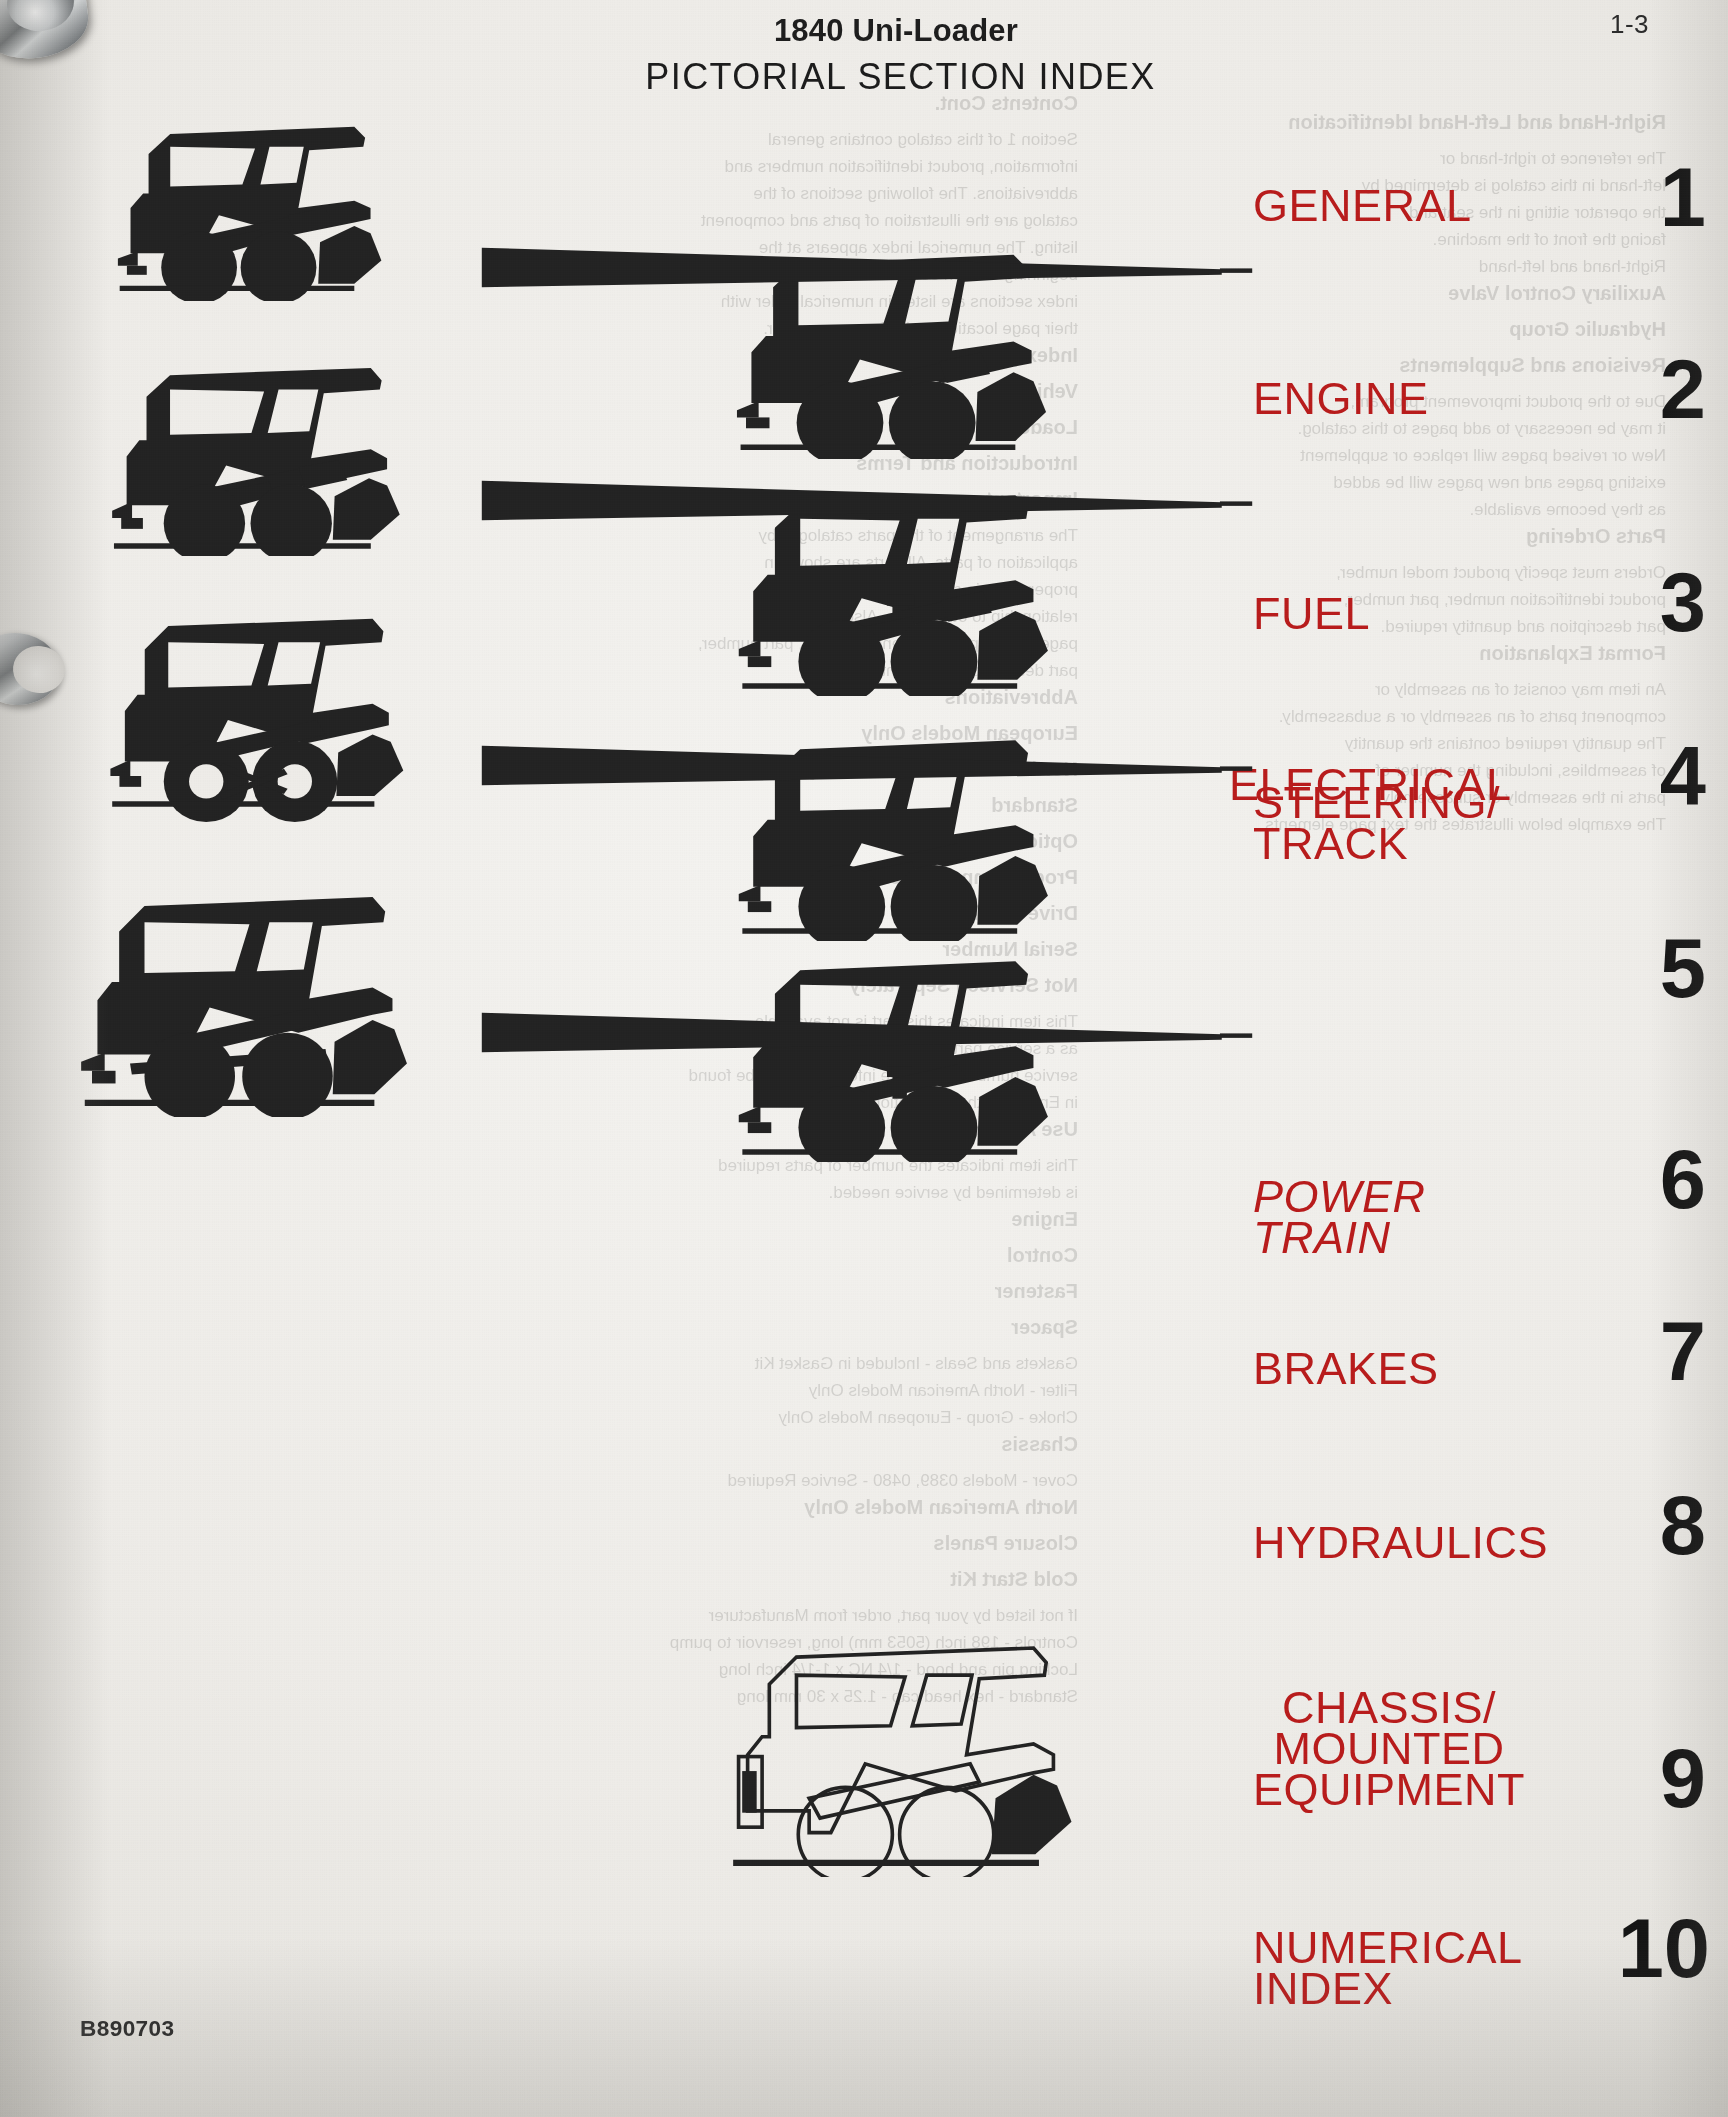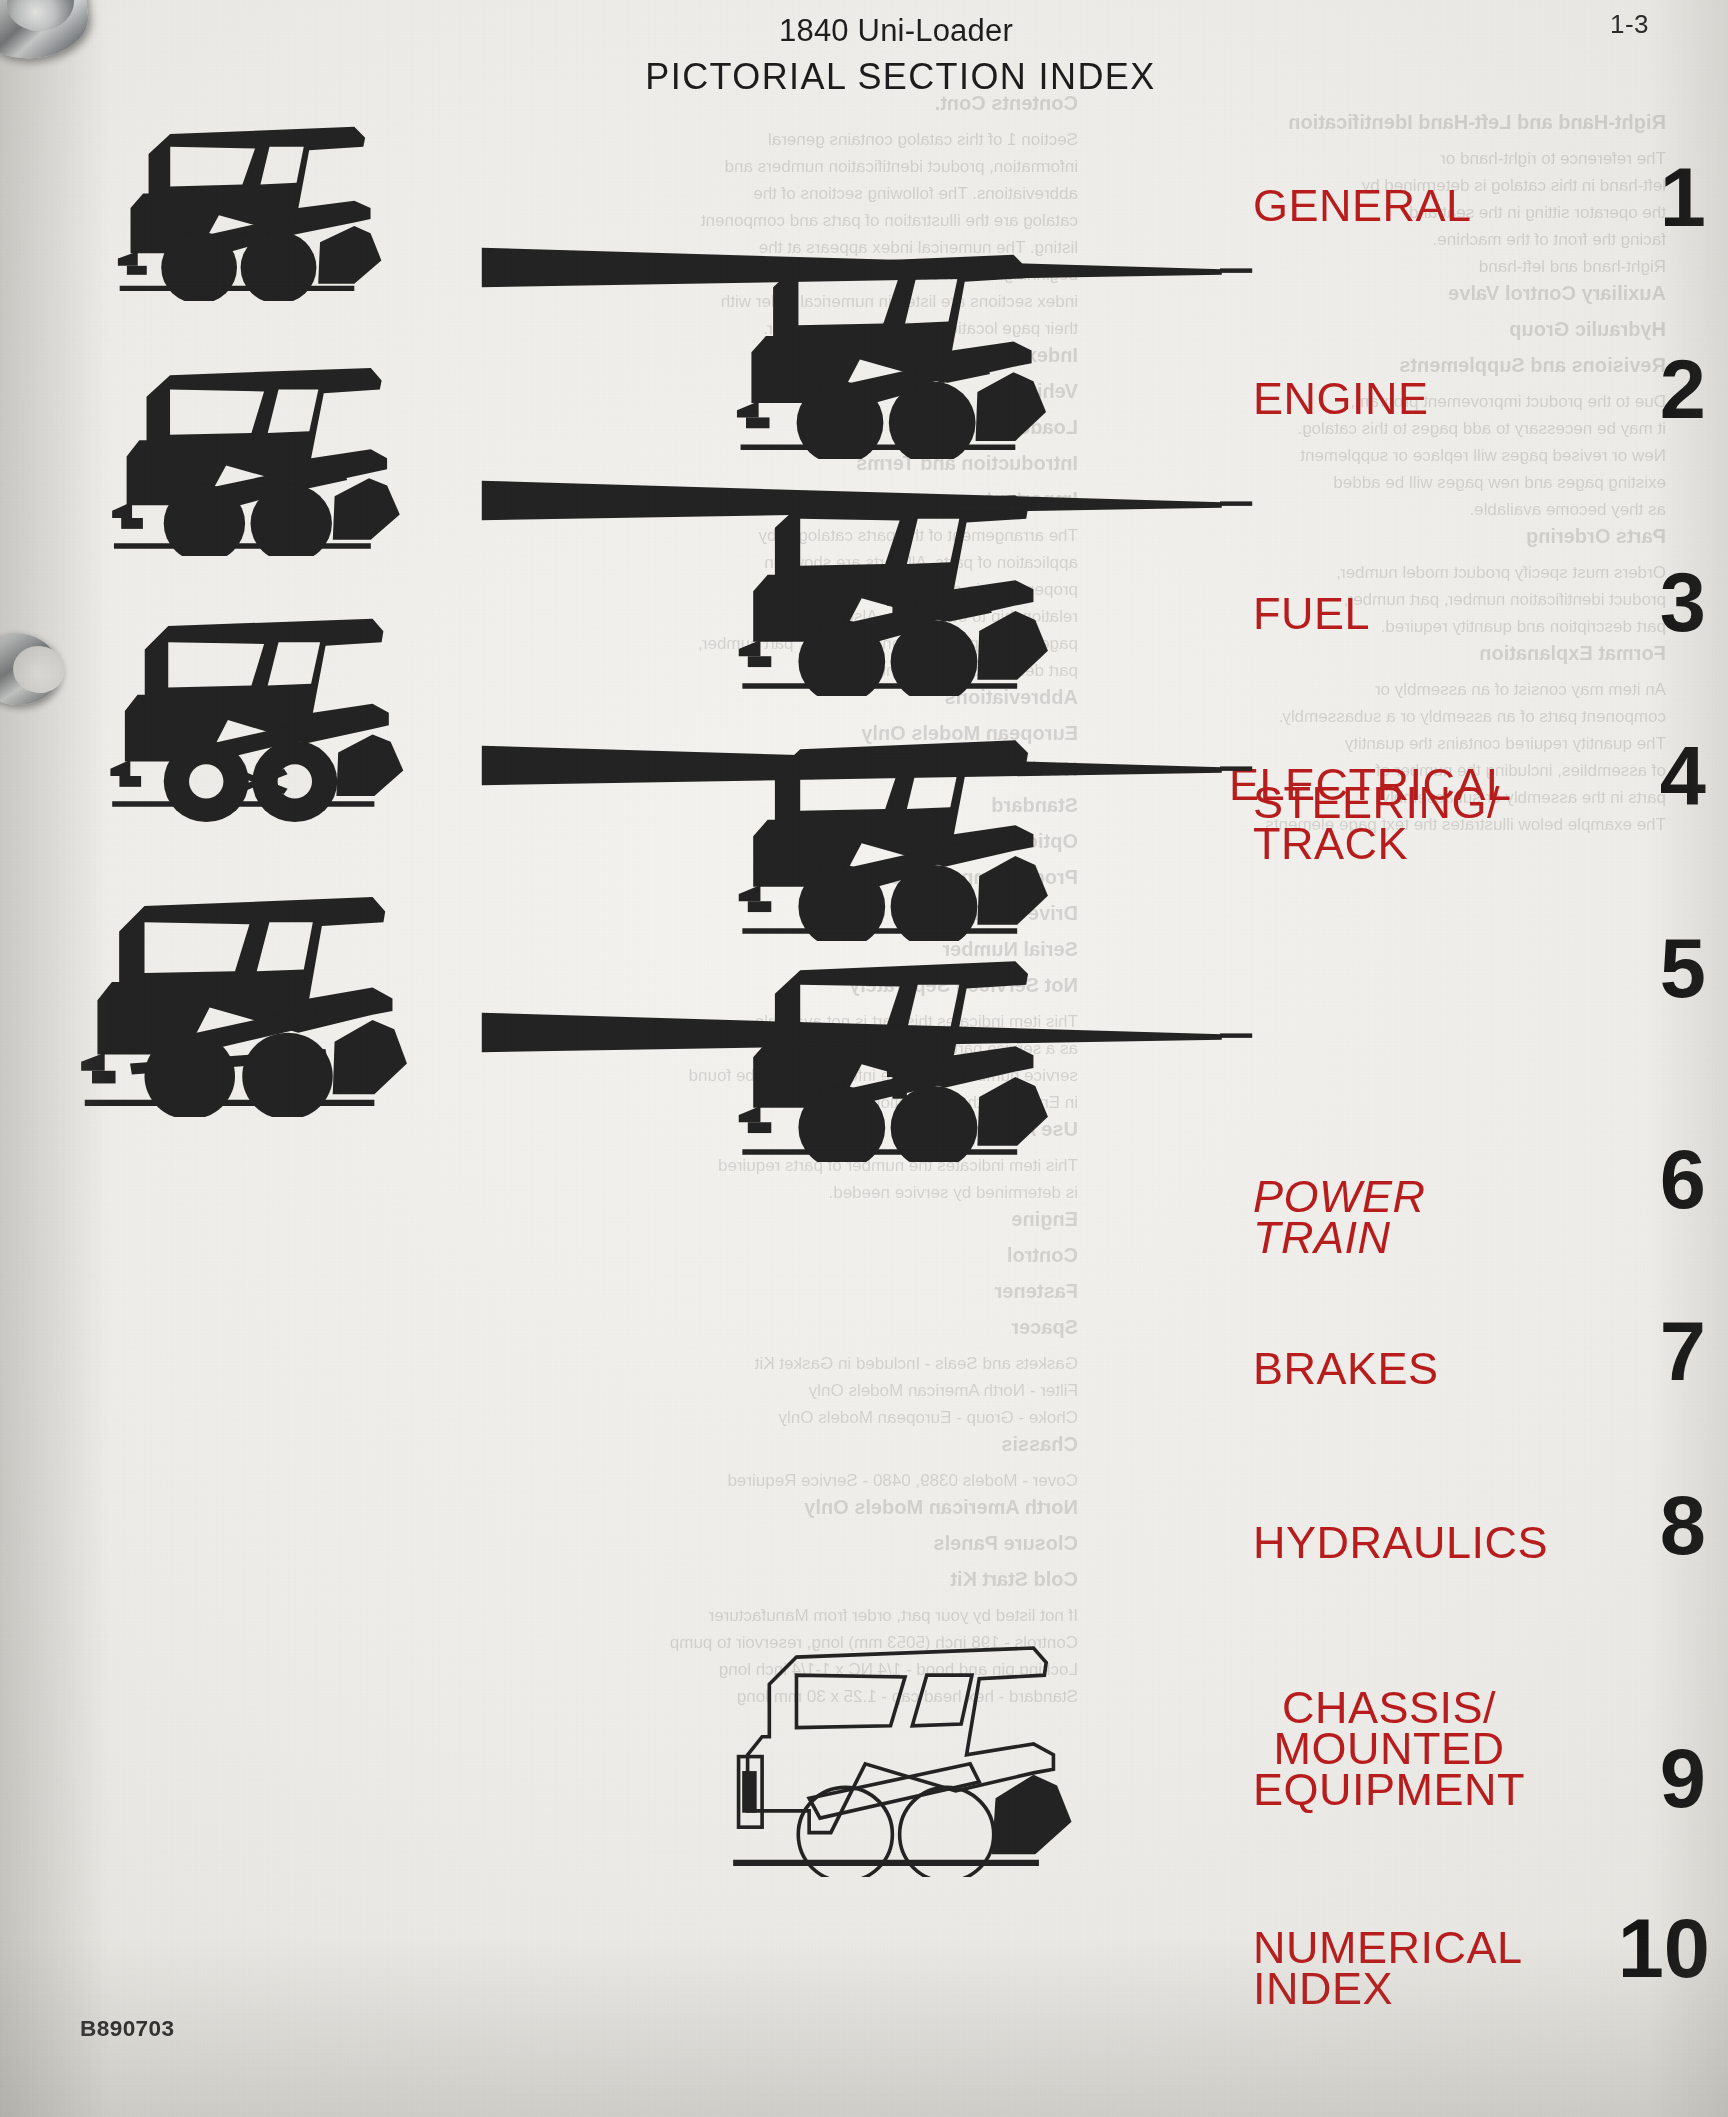--- a/index.html
+++ b/index.html
@@ -79,21 +79,21 @@
   }
 
   
   #header{position:absolute;left:0;top:0;width:100%;}
   #page-number{
     position:absolute;right:80px;top:9px;
     font-size:26px;font-weight:normal;color:#2c2c2c;letter-spacing:0.5px;
   }
   #model-title{
     position:absolute;left:0;top:12.7px;width:100%;text-align:center;
-    font-size:31px;font-weight:normal;color:#1e1e1e;letter-spacing:0.2px;
+    font-size:31px;font-weight:bold;color:#1e1e1e;letter-spacing:0.2px;
     padding-left:63px;box-sizing:border-box;
   }
   #index-title{
     position:absolute;left:0;top:56px;width:100%;text-align:center;
     font-size:36px;font-weight:normal;color:#1c1c1c;letter-spacing:1.4px;
     padding-left:72px;box-sizing:border-box;
   }
 
   
   #rows{position:absolute;left:0;top:0;width:100%;height:100%;}

